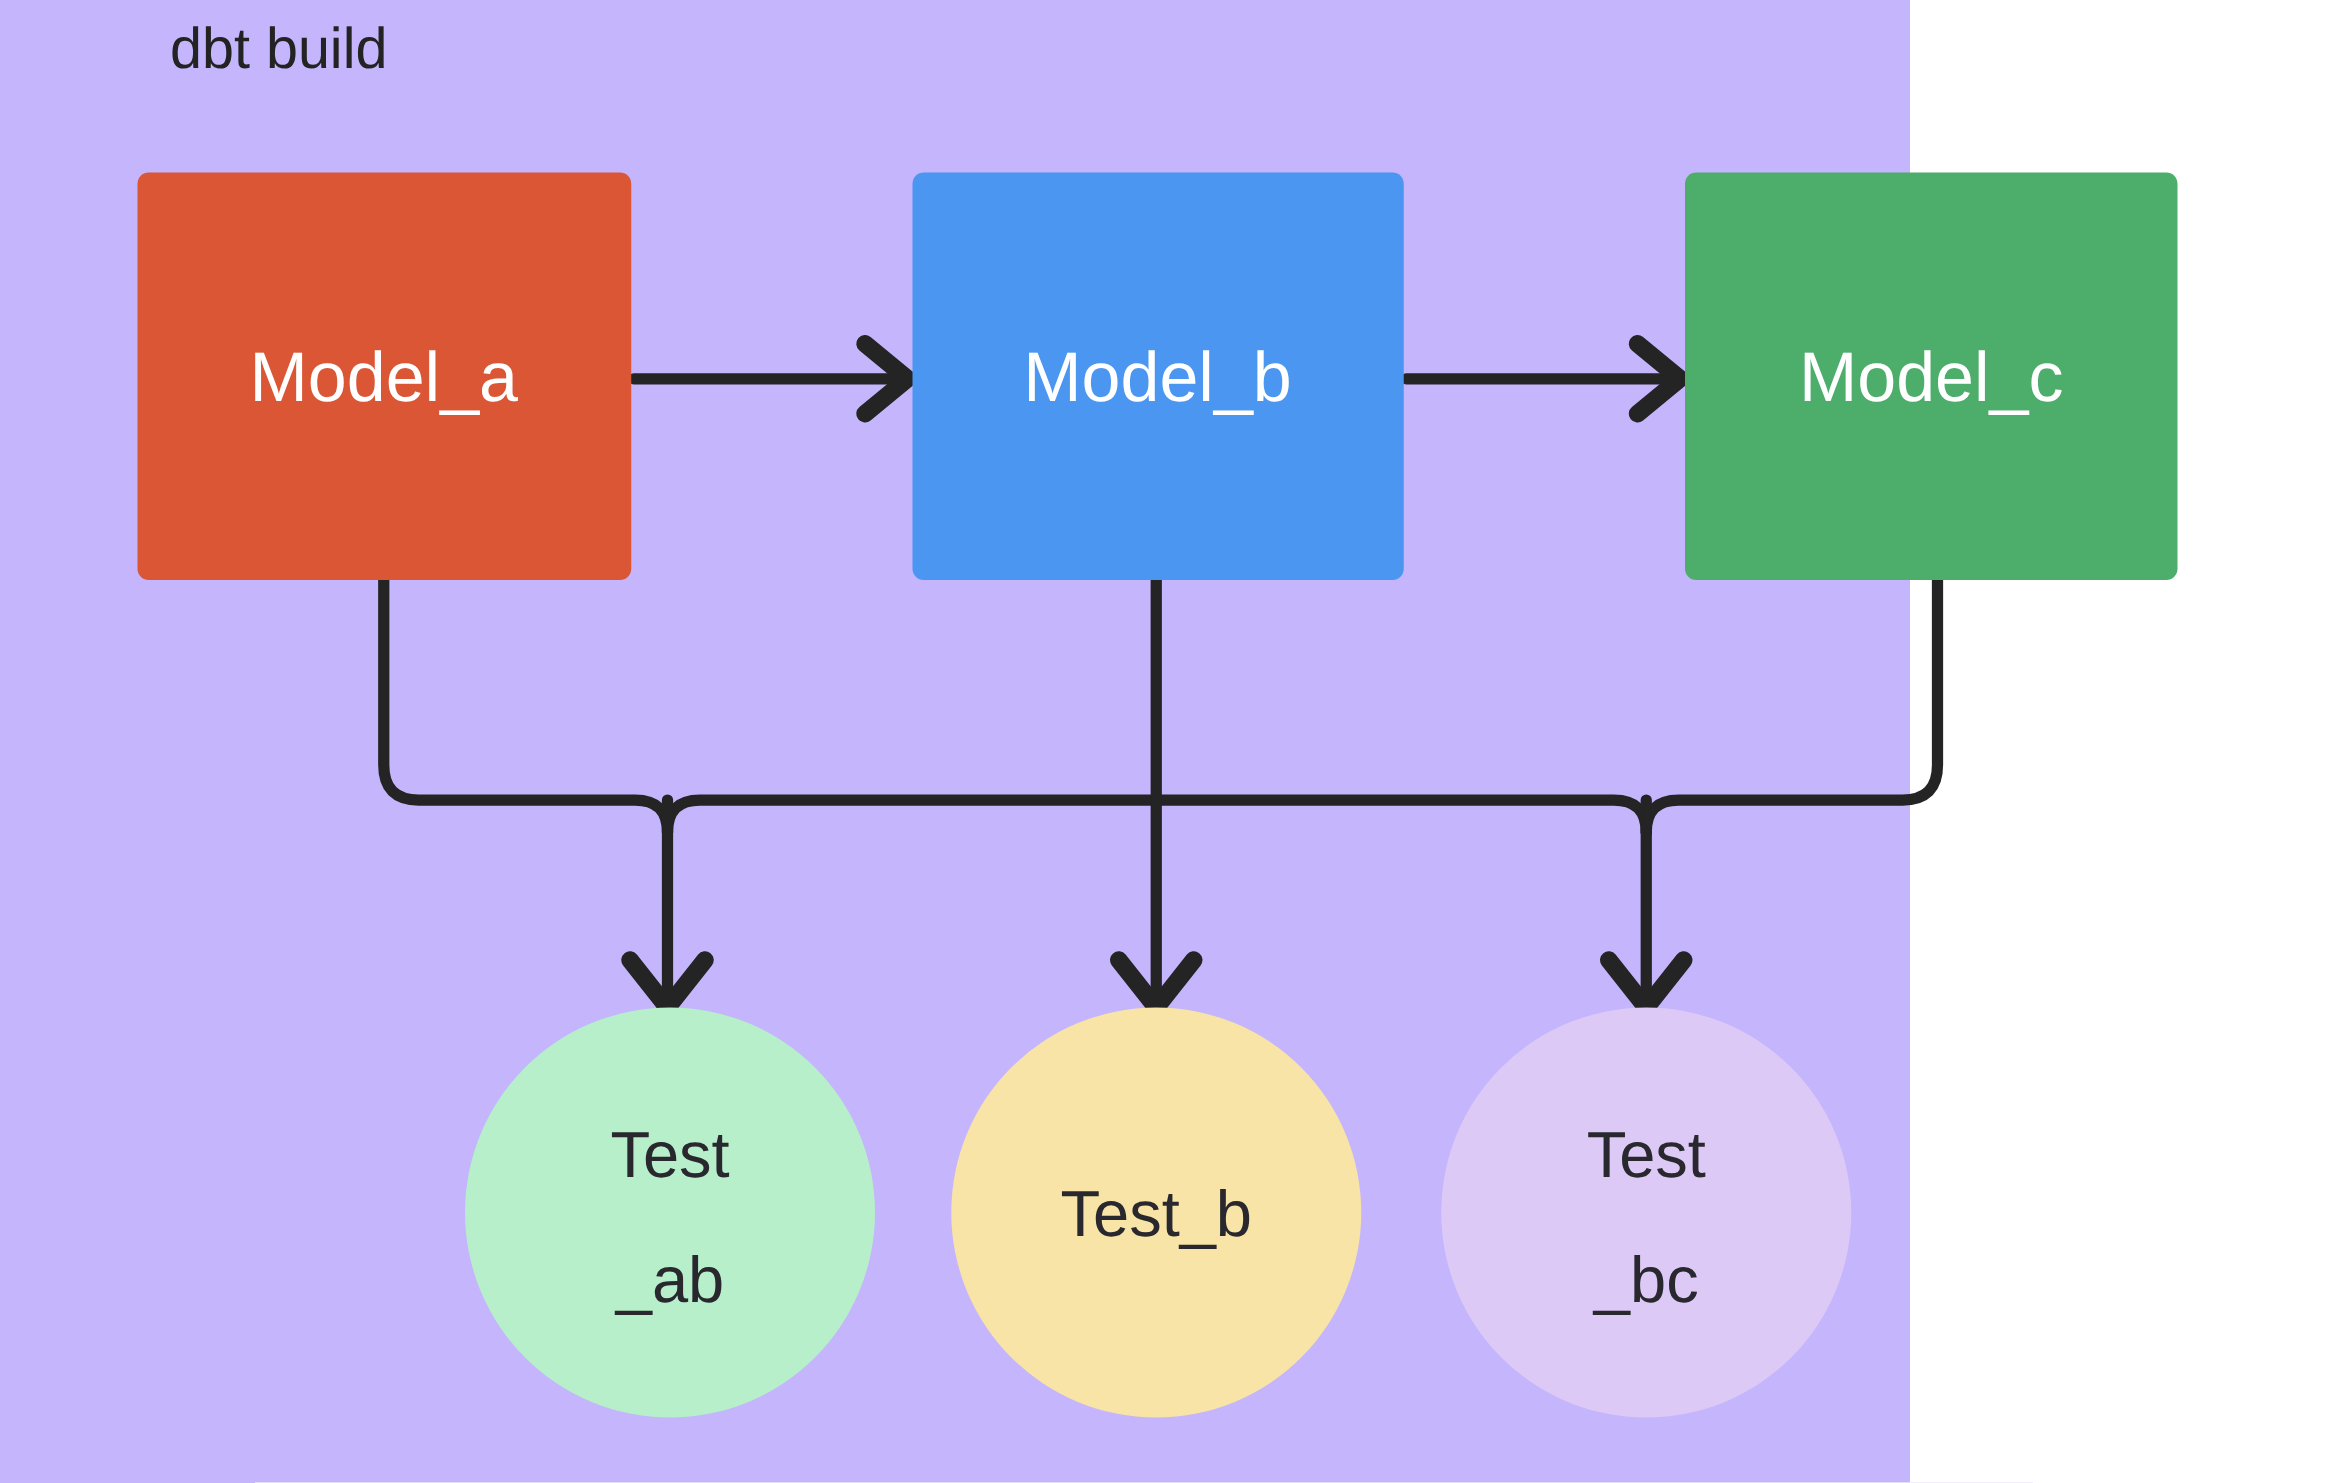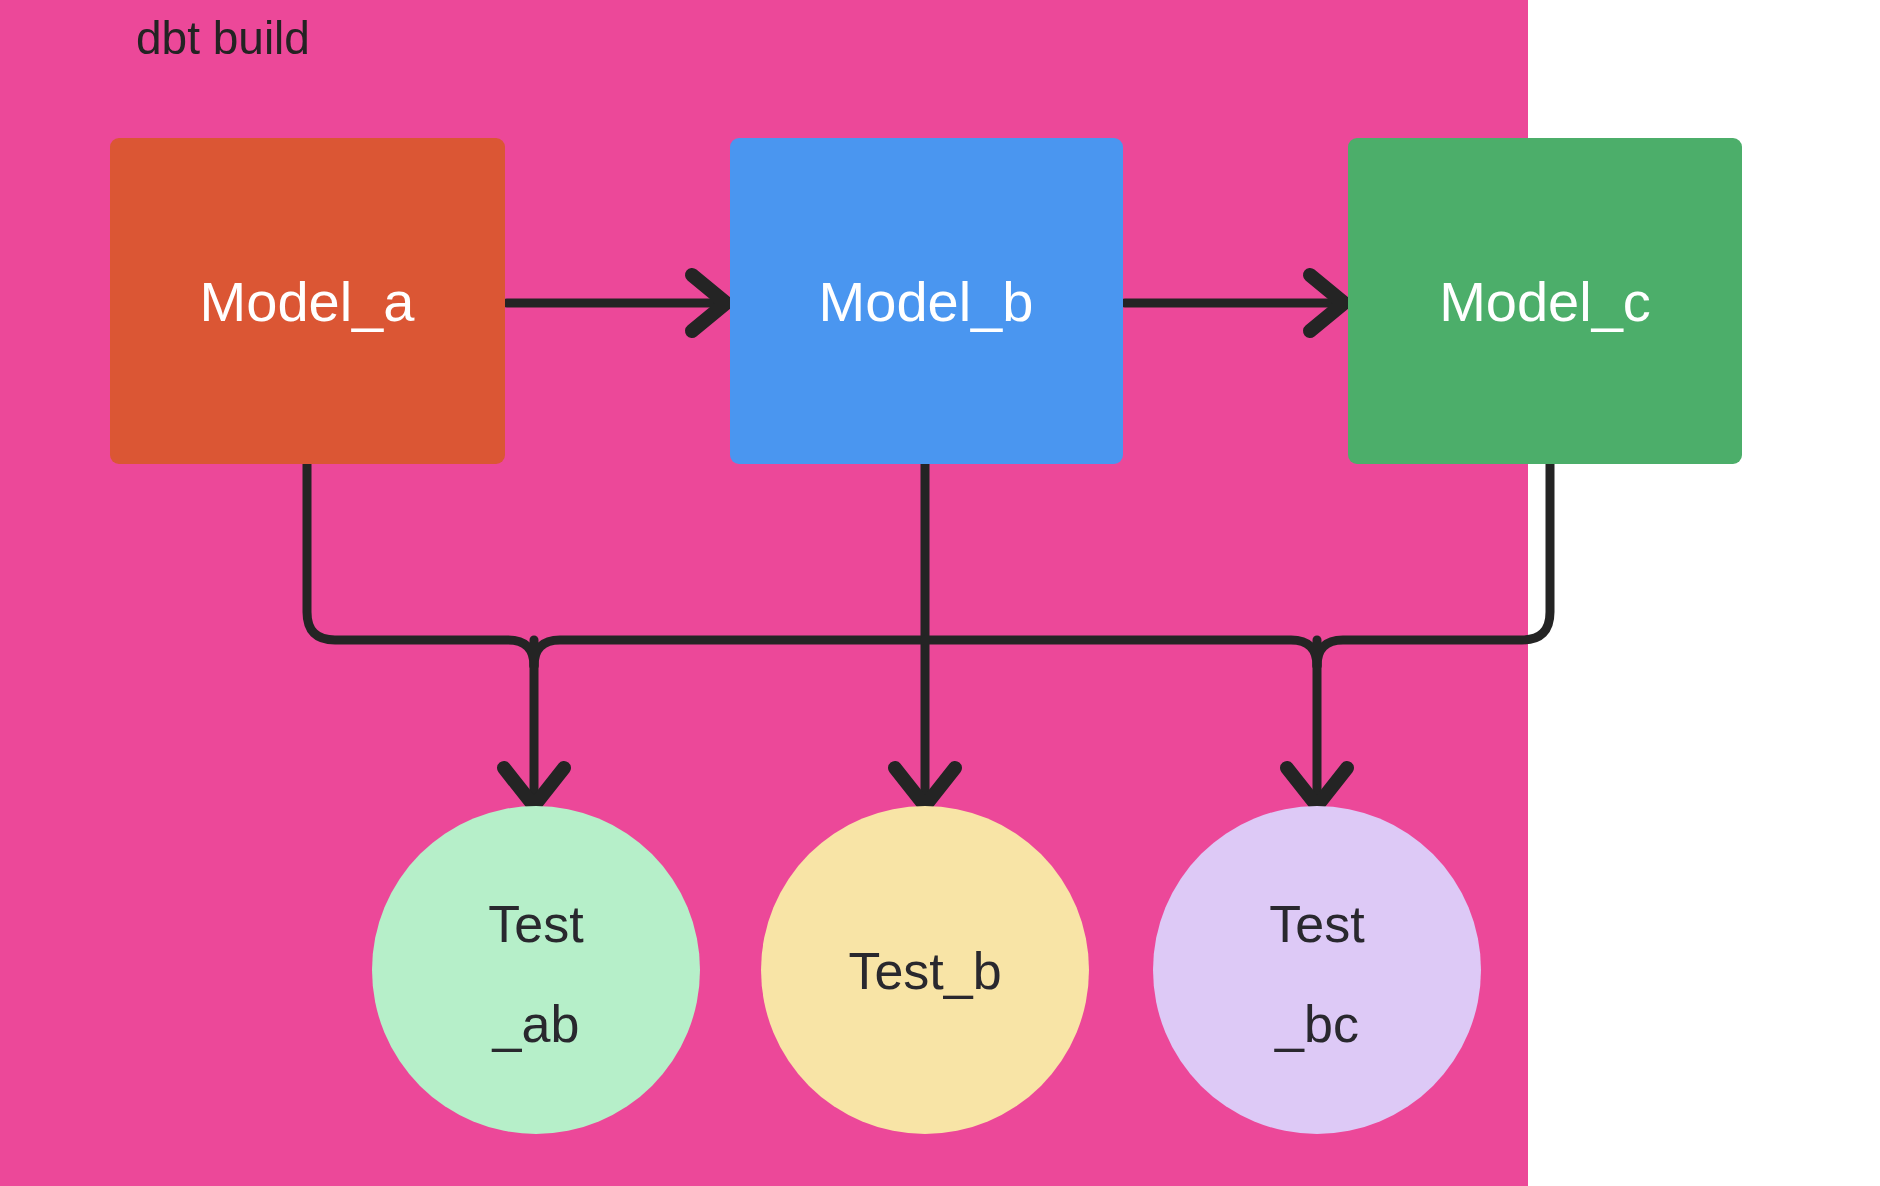--- a/index.html
+++ b/index.html
@@ -10,21 +10,21 @@
   body {
     width: 1880px;
     height: 1186px;
     font-family: "Liberation Sans", sans-serif;
     overflow: hidden;
   }
   #diagram-root {
     position: relative;
     width: 1528px;
     height: 1186px;
-    background: #ec4899;
+    background: #c4b5fd;
     text-align: center;
   }
   #diagram-svg {
     position: absolute;
     top: 0;
     left: 0;
     width: 1880px;
     height: 1186px;
   }
   .node-label {

